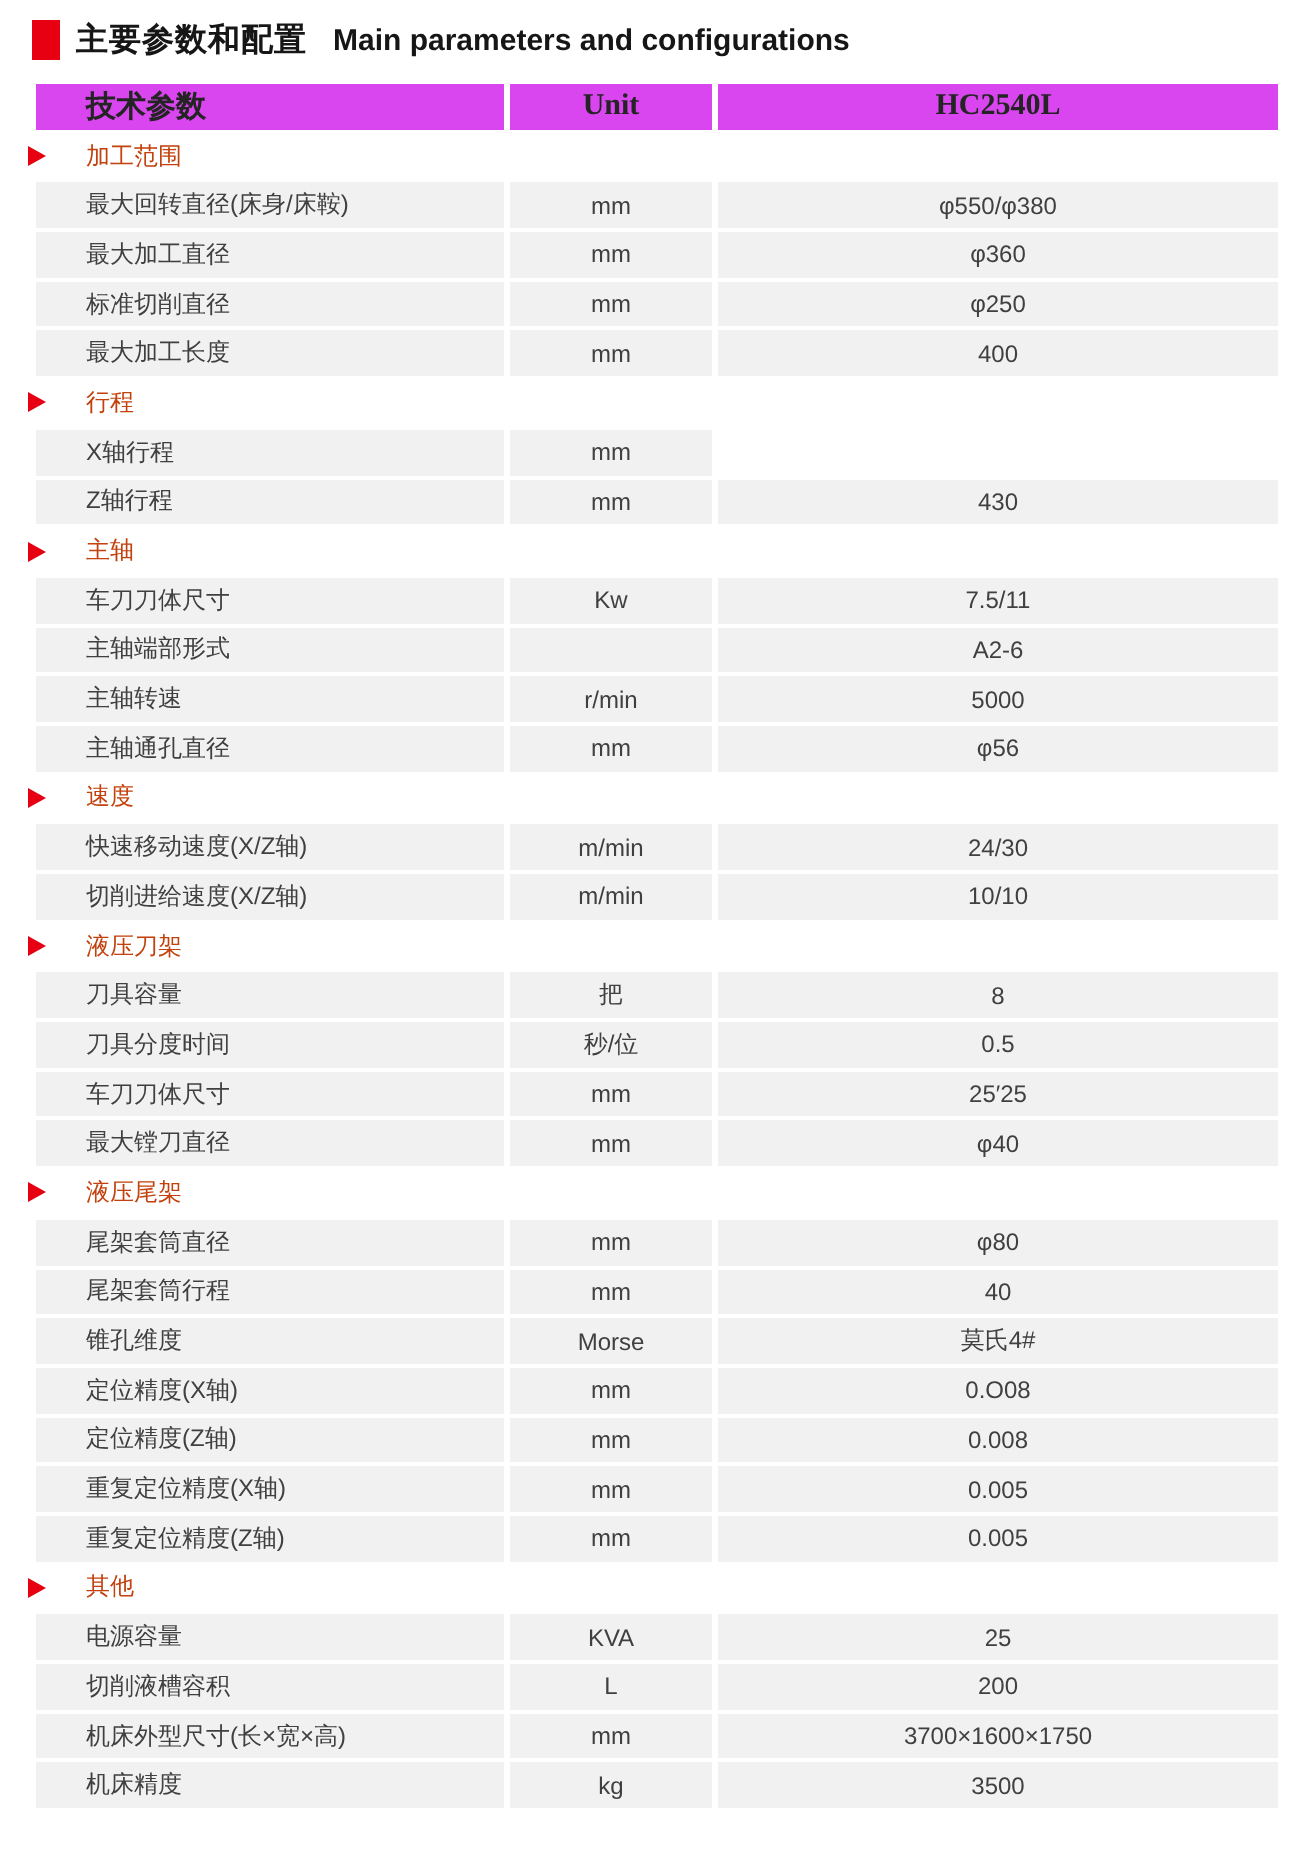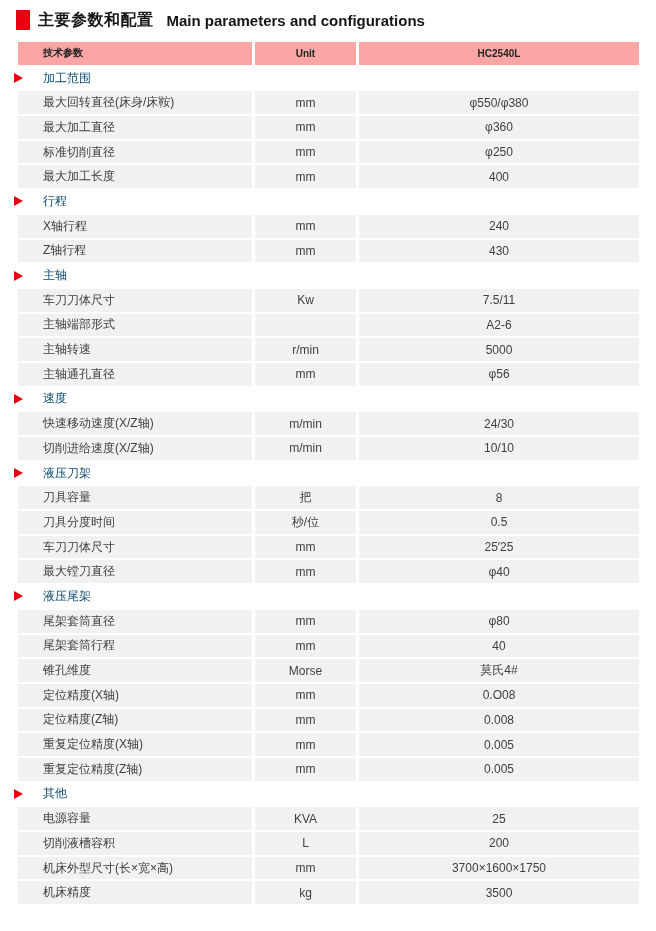--- a/index.html
+++ b/index.html
@@ -42,24 +42,25 @@
   .trow {
     display: flex;
     gap: 3px;
     height: 22.7px;
     margin-bottom: 2px;
   }
   .trow .c1 { width: 234px; flex: 0 0 auto; display: flex; align-items: center; padding-left: 25px; }
   .trow .c2 { width: 101px; flex: 0 0 auto; display: flex; align-items: center; justify-content: center; }
   .trow .c3 { flex: 1 1 auto; display: flex; align-items: center; justify-content: center; }
   .header-row .c1, .header-row .c2, .header-row .c3 {
-    background: #fca5a5;
-    font-size: 10px;
+    background: #d946ef;
+    font-size: 15px;
     font-weight: bold;
     color: #242424;
+    font-family: Liberation Serif, serif;
   }
   .data-row .c1, .data-row .c2, .data-row .c3 {
     background: #f1f1f1;
     font-size: 12px;
     color: #404040;
   }
   .section-row {
     display: flex;
     align-items: center;
     height: 22.7px;
@@ -73,21 +74,21 @@
     top: 50%;
     margin-top: -5px;
     width: 0; height: 0;
     border-left: 9px solid var(--red, #e60012);
     border-top: 5px solid transparent;
     border-bottom: 5px solid transparent;
   }
   .section-label {
     margin-left: 25px;
     font-size: 12px;
-    color: #0c4a6e;
+    color: #c2410c;
   }
 </style>
 </head>
 <body>
 
 <div class="title-bar">
   <span class="title-marker"></span>
   <span class="title-zh">主要参数和配置</span>
   <span class="title-en">Main parameters and configurations</span>
 </div>
@@ -123,21 +124,20 @@
         <div class="c2">mm</div>
         <div class="c3">400</div>
       </div>
       <div class="section-row">
         <div class="section-tri"></div>
         <div class="section-label">行程</div>
       </div>
       <div class="trow data-row">
         <div class="c1">X轴行程</div>
         <div class="c2">mm</div>
-        <div class="c3">240</div>
       </div>
       <div class="trow data-row">
         <div class="c1">Z轴行程</div>
         <div class="c2">mm</div>
         <div class="c3">430</div>
       </div>
       <div class="section-row">
         <div class="section-tri"></div>
         <div class="section-label">主轴</div>
       </div>

